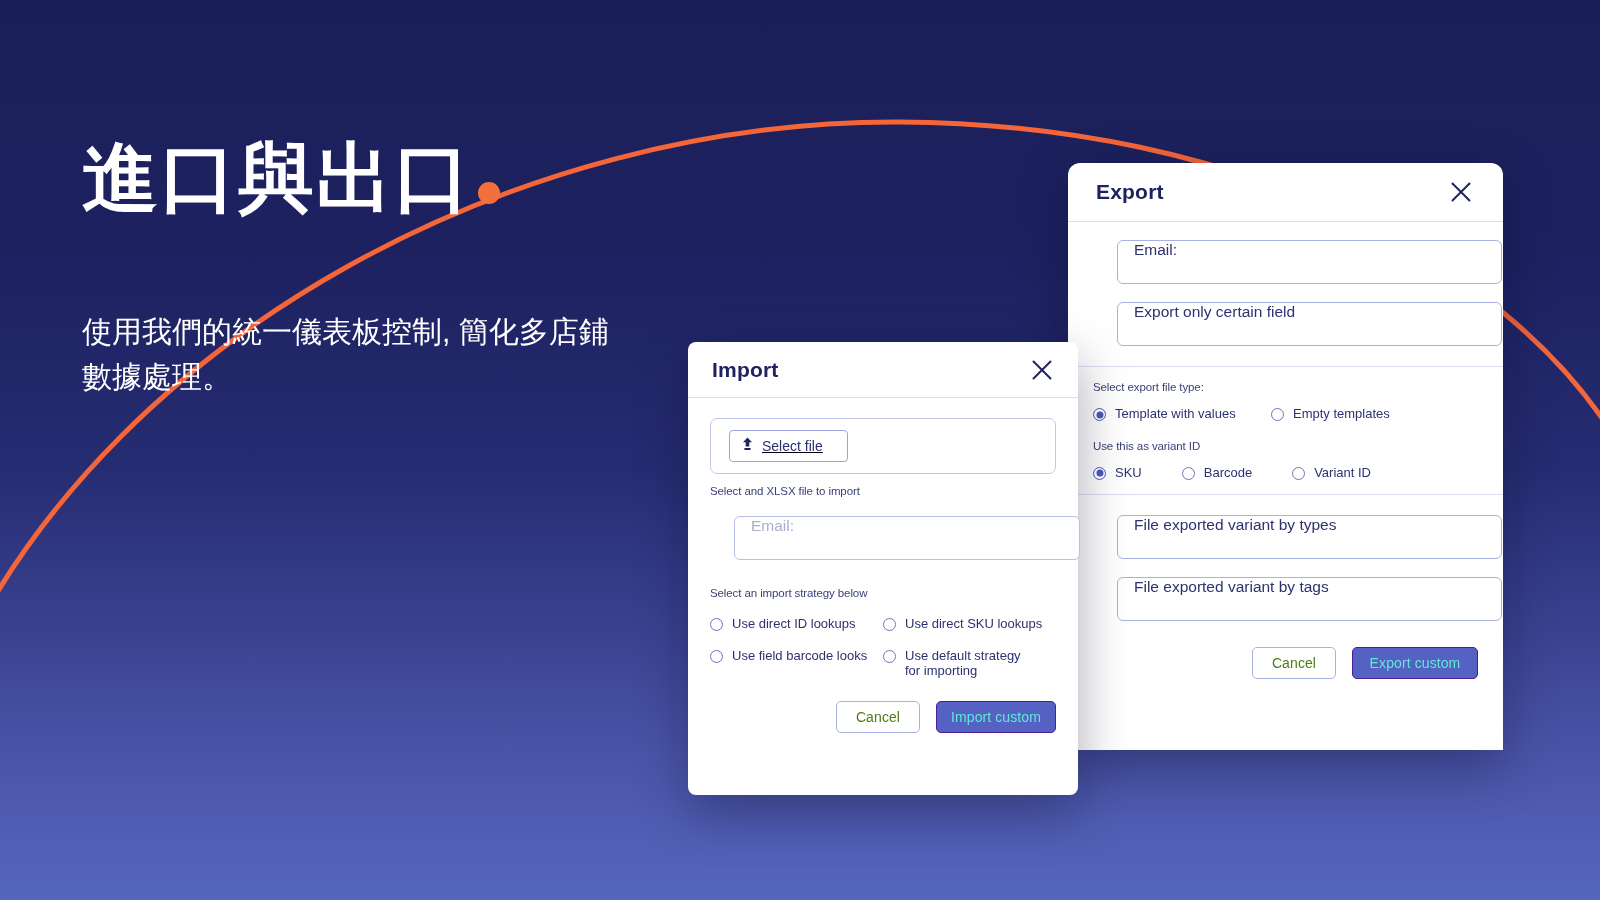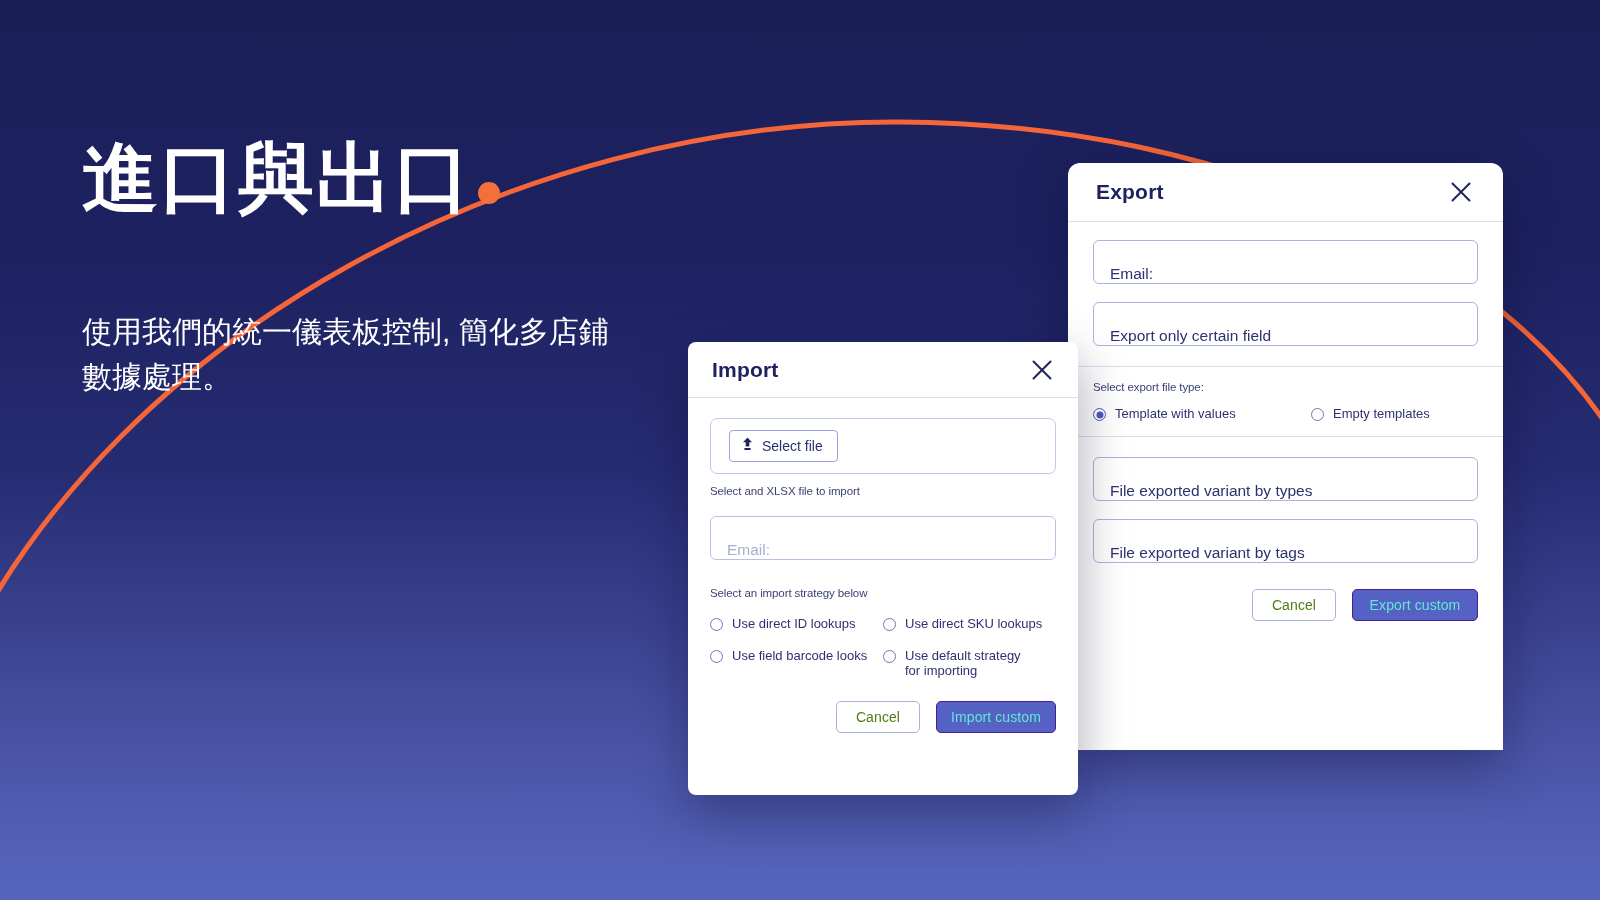--- a/index.html
+++ b/index.html
@@ -103,22 +103,23 @@
   }
   .close-btn::before { transform: translate(-50%, -50%) rotate(45deg); }
   .close-btn::after  { transform: translate(-50%, -50%) rotate(-45deg); }
 
   .field {
     box-sizing: border-box;
     width: 100%;
     border: 1px solid #b9c0e8;
     border-radius: 6px;
     display: flex;
-    align-items: flex-end;
+    align-items: flex-start;
     background: #fff;
+    margin-left: 24px;
   }
   .field-text {
     font-size: 15.5px;
     color: #2d3170;
   }
   .field-text.placeholder { color: #a9afcd; }
 
   .hint {
     font-size: 11.5px;
     color: #3c4275;
@@ -212,23 +213,24 @@
     display: flex;
     align-items: center;
     padding-left: 18px;
   }
   .select-file-btn {
     display: inline-flex;
     align-items: center;
     gap: 8px;
     border: 1px solid #9aa3dd;
     border-radius: 4px;
-    padding: 6px 14px 6px 11px;
+    padding: 6px 24px 6px 11px;
     background: #fff;
     cursor: pointer;
+    text-decoration: underline;
   }
   .select-file-btn .label {
     font-size: 14px;
     color: #2b3070;
   }
   .upload-glyph { display: block; }
   .import-hint-1 { margin-top: 11px; }
   .import-email {
     height: 44px;
     margin-top: 19px;
@@ -268,21 +270,21 @@
   }
   .export-section-a { padding: 18px 25px 20px 25px; }
   .export-field {
     height: 44px;
     padding: 0 16px;
     border-color: #aab2e4;
   }
   .export-field + .export-field { margin-top: 18px; }
   .export-section-b { padding: 14px 25px 14px 25px; }
   .export-radio-block + .export-radio-block { margin-top: 18px; }
-  .export-radio-block .radio-row { margin-top: 13px; gap: 40px; }
+  .export-radio-block .radio-row { margin-top: 13px; }
   .filetype-row .radio-opt:first-child { width: 178px; }
   .variant-row .radio-opt { margin-right: 40px; }
   .export-section-c { padding: 20px 25px 0 25px; }
   .export-actions {
     display: flex;
     justify-content: flex-end;
     gap: 16px;
     margin-top: 26px;
   }
   .export-actions .btn { height: 32px; }
@@ -332,20 +334,37 @@
             <span class="radio-mark"></span>
             <span class="radio-label">Template with values</span>
           </div>
           <div class="radio-opt">
             <span class="radio-mark"></span>
             <span class="radio-label">Empty templates</span>
           </div>
         </div>
       </div>
 
+      <div class="export-radio-block">
+        <div class="hint">Use this as variant ID</div>
+        <div class="radio-row variant-row">
+          <div class="radio-opt checked">
+            <span class="radio-mark"></span>
+            <span class="radio-label">SKU</span>
+          </div>
+          <div class="radio-opt">
+            <span class="radio-mark"></span>
+            <span class="radio-label">Barcode</span>
+          </div>
+          <div class="radio-opt">
+            <span class="radio-mark"></span>
+            <span class="radio-label">Variant ID</span>
+          </div>
+        </div>
+      </div>
 
     </div>
 
     <div class="divider"></div>
 
     <div class="export-section-c">
       <div class="field export-field">
         <span class="field-text" title="File exported variant by types">File exported variant by types</span>
       </div>
       <div class="field export-field">

